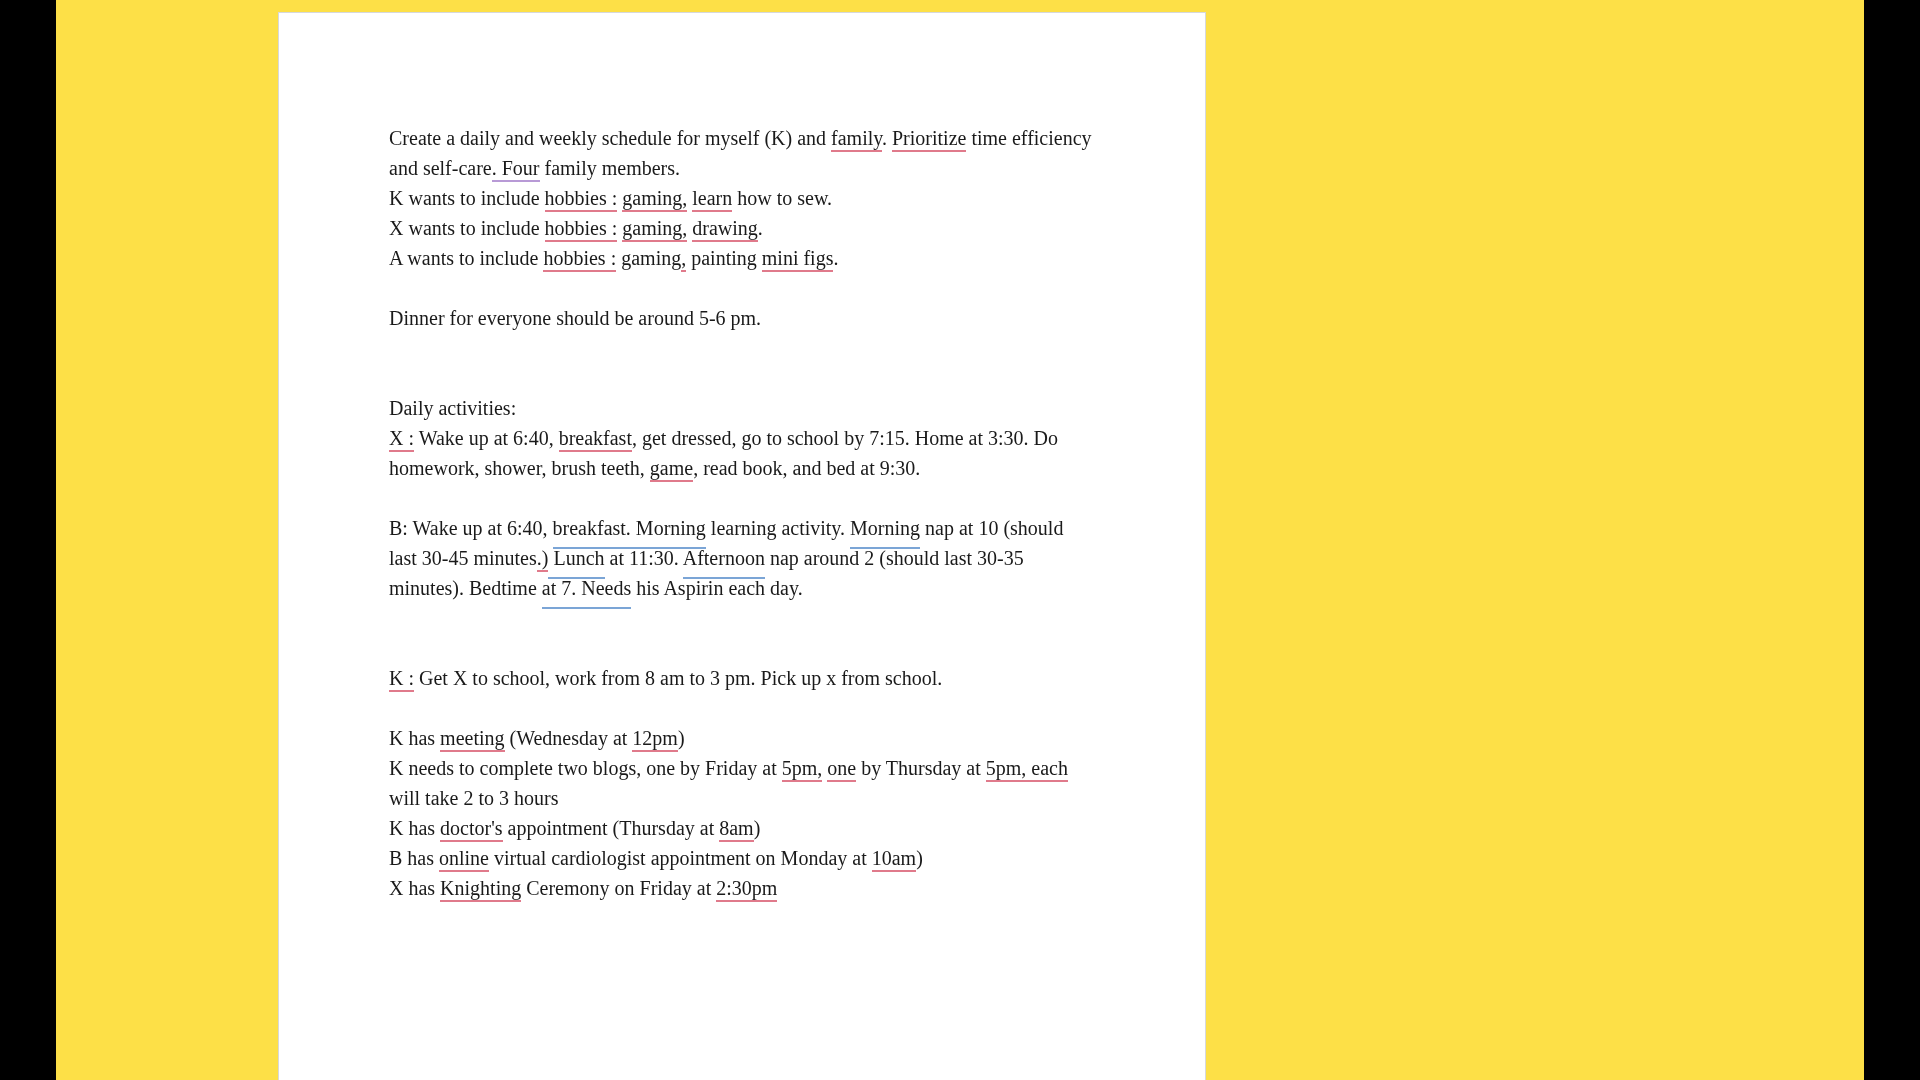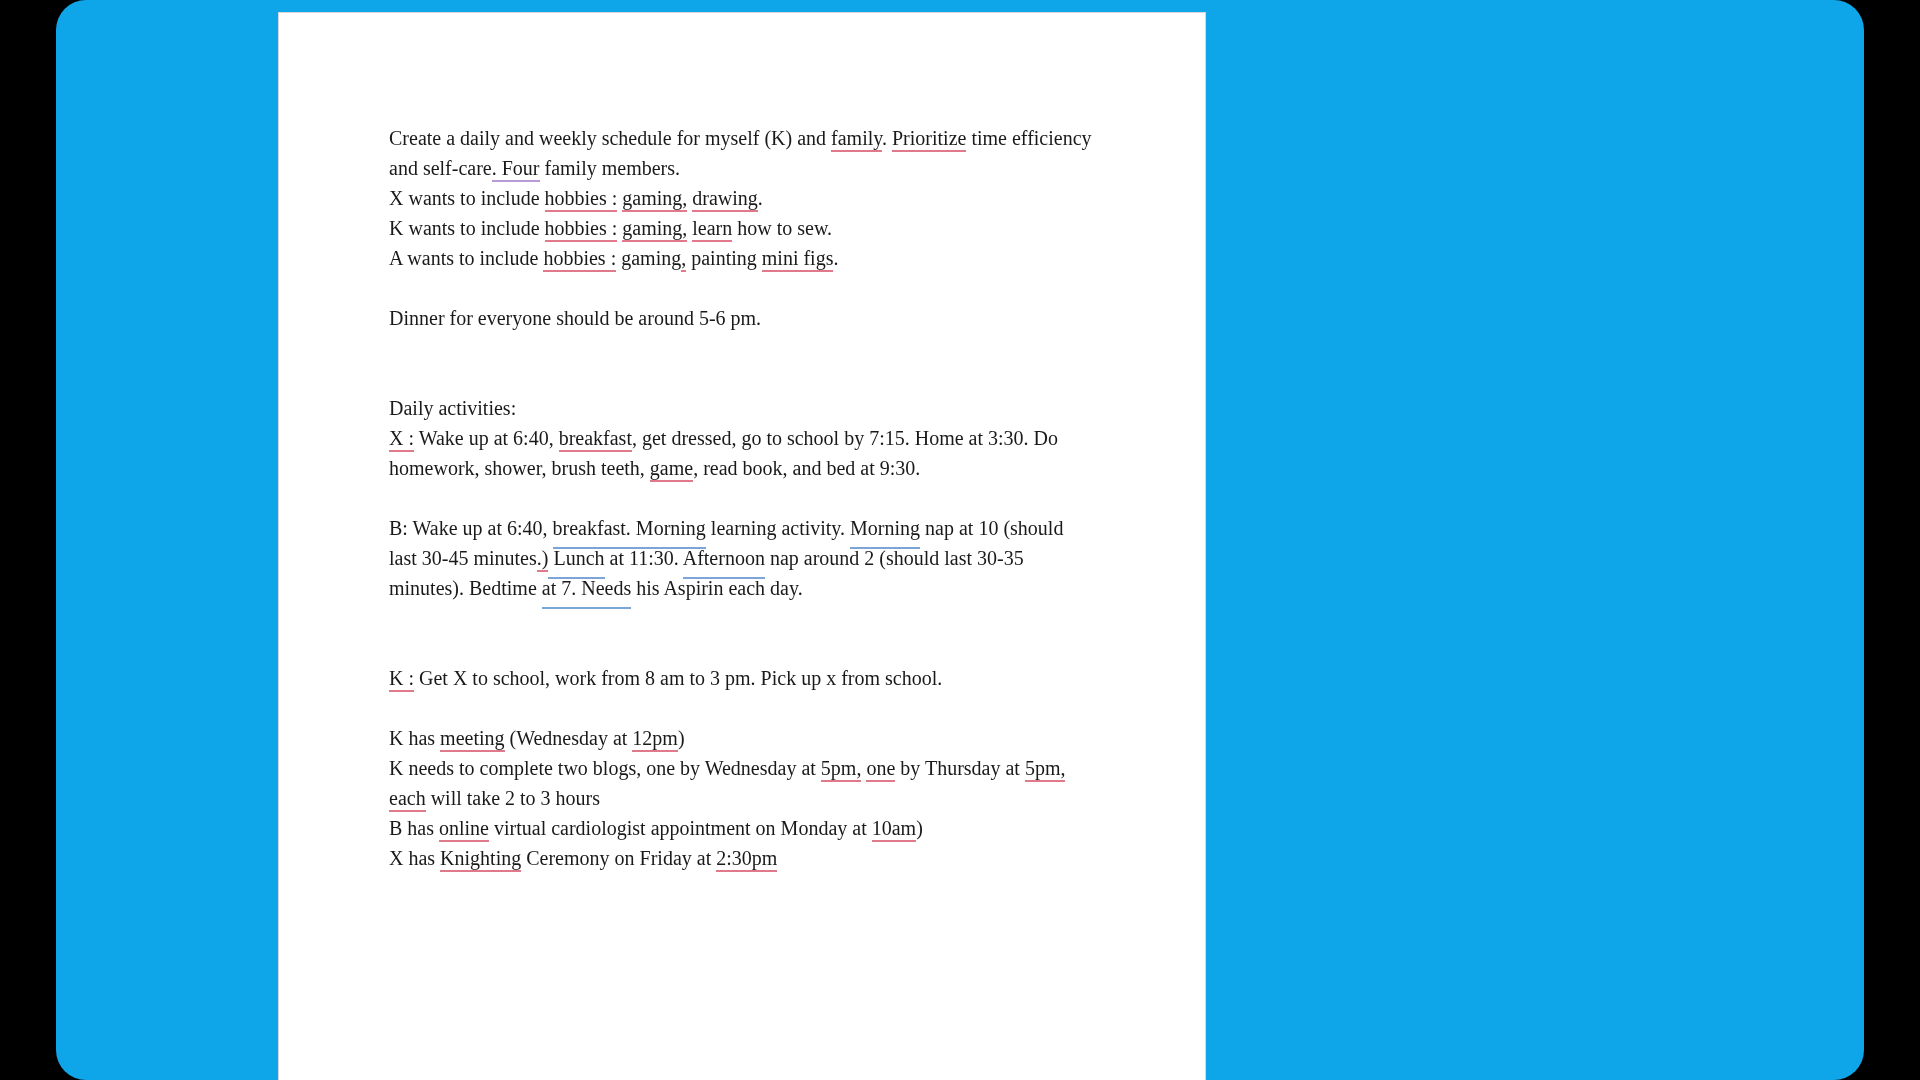--- a/index.html
+++ b/index.html
@@ -20,23 +20,22 @@
       z-index: 5;
     }
     .black-bar-left { left: 0; }
     .black-bar-right { right: 0; }
     .outer {
       position: absolute;
       left: 56px;
       right: 56px;
       top: 0;
       bottom: 0;
-      background: #0ea5e9;
+      background: #fde047;
       overflow: hidden;
-      border-radius: 30px;
     }
     .page {
       position: absolute;
       left: 222px;
       top: 12px;
       width: 928px;
       min-height: 1200px;
       background: #fff;
       border: 1px solid #d6d8db;
       padding: 110px 110px 80px 110px;
@@ -66,25 +65,25 @@
 
 <div class="outer">
   <div class="page">
     <div class="content">
 
       <p>
         <span>Create a daily and weekly schedule for myself (K) and </span><span class="u-red">family</span><span>. </span><span class="u-red">Prioritize</span><span> time efficiency and self-care</span><span class="u-purple">. Four</span><span> family members.</span>
       </p>
 
       <p>
-        <span>X wants to include </span><span class="u-red">hobbies :</span><span> </span><span class="u-red">gaming,</span><span> </span><span class="u-red">drawing</span><span>.</span>
+        <span>K wants to include </span><span class="u-red">hobbies :</span><span> </span><span class="u-red">gaming,</span><span> </span><span class="u-red">learn</span><span> how to sew.</span>
       </p>
 
       <p>
-        <span>K wants to include </span><span class="u-red">hobbies :</span><span> </span><span class="u-red">gaming,</span><span> </span><span class="u-red">learn</span><span> how to sew.</span>
+        <span>X wants to include </span><span class="u-red">hobbies :</span><span> </span><span class="u-red">gaming,</span><span> </span><span class="u-red">drawing</span><span>.</span>
       </p>
 
       <p>
         <span>A wants to include </span><span class="u-red">hobbies :</span><span> gaming</span><span class="u-red">,</span><span> painting </span><span class="u-red">mini figs</span><span>.</span>
       </p>
 
       <div class="blank"></div>
 
       <p>Dinner for everyone should be around 5-6 pm.</p>
 
@@ -114,23 +113,26 @@
 
       <div class="blank"></div>
 
 
 
       <p>
         <span>K has </span><span class="u-red">meeting</span><span> (Wednesday at </span><span class="u-red">12pm</span><span>)</span>
       </p>
 
       <p>
-        <span>K needs to complete two blogs, one by Wednesday at </span><span class="u-red">5pm,</span><span> </span><span class="u-red">one</span><span> by Thursday at </span><span class="u-red">5pm, each</span><span> will take 2 to 3 hours</span>
+        <span>K needs to complete two blogs, one by Friday at </span><span class="u-red">5pm,</span><span> </span><span class="u-red">one</span><span> by Thursday at </span><span class="u-red">5pm, each</span><span> will take 2 to 3 hours</span>
       </p>
 
+      <p>
+        <span>K has </span><span class="u-red">doctor's</span><span> appointment (Thursday at </span><span class="u-red">8am</span><span>)</span>
+      </p>
 
       <p>
         <span>B has </span><span class="u-red">online</span><span> virtual cardiologist appointment on Monday at </span><span class="u-red">10am</span><span>)</span>
       </p>
 
       <p>
         <span>X has </span><span class="u-red">Knighting</span><span> Ceremony on Friday at </span><span class="u-red">2:30pm</span>
       </p>
 
     </div>

